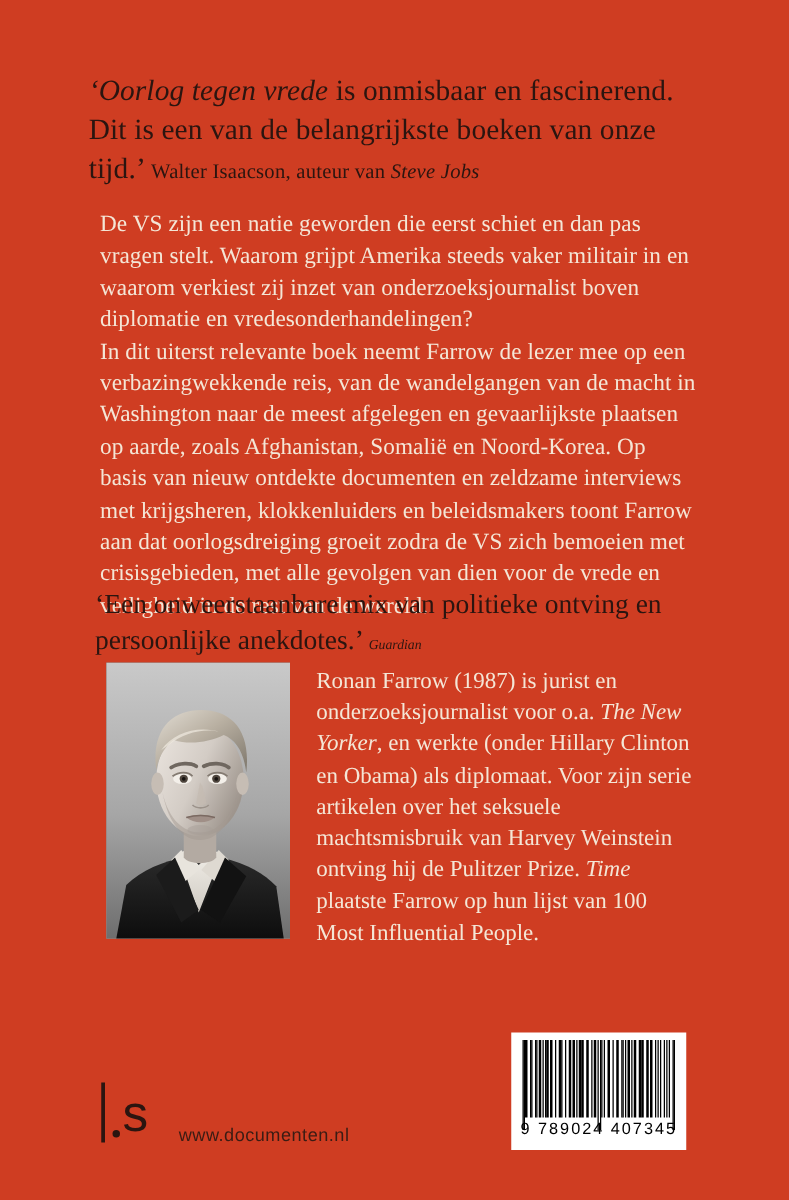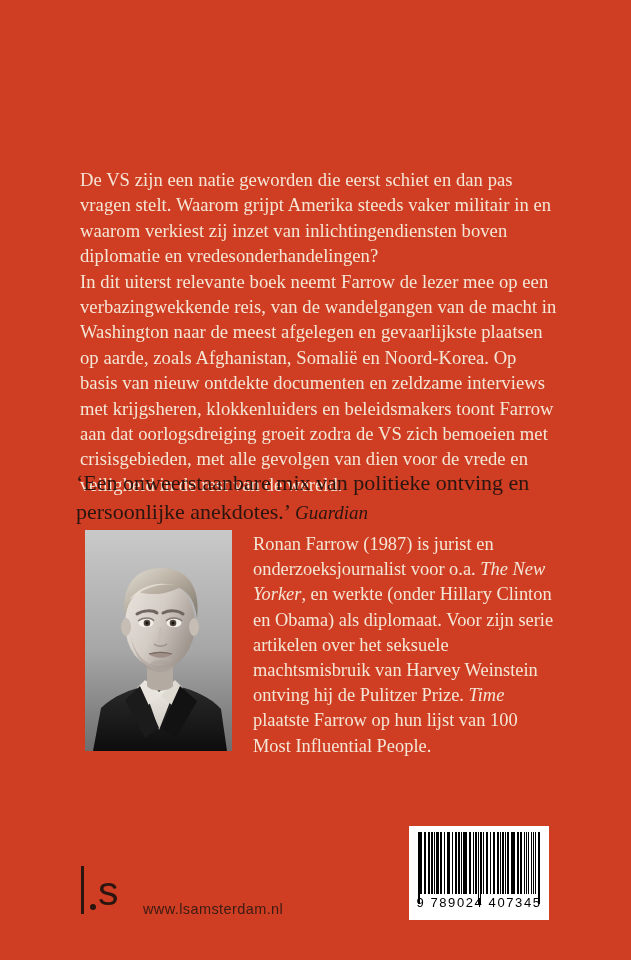--- a/index.html
+++ b/index.html
@@ -53,21 +53,21 @@
   .quote-mid {
     position: absolute;
     left: 76px;
     top: 468px;
     width: 500px;
     color: #2b1510;
     font-size: 22px;
     line-height: 29px;
   }
   .quote-mid .attrib {
-    font-size: 19px;
+    font-size: 11px;
     font-style: italic;
   }
 
   
   .author-block {
     position: absolute;
     left: 85px;
     top: 530px;
     width: 470px;
     height: 225px;
@@ -175,23 +175,26 @@
     font-size: 13px;
     letter-spacing: 1.6px;
     color: #000;
   }
 </style>
 </head>
 <body>
 
 <div class="cover">
 
+  <div class="quote-top">
+    <span class="q-italic">‘Oorlog tegen vrede</span><span> is onmisbaar en fascinerend. Dit is een van de belangrijkste boeken van onze tijd.’ </span><span class="attrib"><span>Walter Isaacson, auteur van </span><span class="work">Steve Jobs</span></span>
+  </div>
 
   <div class="body-copy">
-    <p>De VS zijn een natie geworden die eerst schiet en dan pas vragen stelt. Waarom grijpt Amerika steeds vaker militair in en waarom verkiest zij inzet van inlichtingendiensten boven diplomatie en vredesonderhandelingen?</p>
+    <p>De VS zijn een natie geworden die eerst schiet en dan pas vragen stelt. Waarom grijpt Amerika steeds vaker militair in en waarom verkiest zij inzet van onderzoeksjournalist boven diplomatie en vredesonderhandelingen?</p>
     <p>In dit uiterst relevante boek neemt Farrow de lezer mee op een verbazingwekkende reis, van de wandelgangen van de macht in Washington naar de meest afgelegen en gevaarlijkste plaatsen op aarde, zoals Afghanistan, Somalië en Noord-Korea. Op basis van nieuw ontdekte documenten en zeldzame interviews met krijgsheren, klokkenluiders en beleidsmakers toont Farrow aan dat oorlogsdreiging groeit zodra de VS zich bemoeien met crisisgebieden, met alle gevolgen van dien voor de vrede en veiligheid in de rest van de wereld.</p>
   </div>
 
   <div class="quote-mid">
     <span>‘Een onweerstaanbare mix van politieke ontving en persoonlijke anekdotes.’ </span><span class="attrib">Guardian</span>
   </div>
 
   <div class="author-block">
 
     <div class="author-photo">
@@ -272,21 +275,21 @@
       <span>Ronan Farrow (1987) is jurist en onderzoeksjournalist voor o.a. </span><span class="work">The New Yorker</span><span>, en werkte (onder Hillary Clinton en Obama) als diplomaat. Voor zijn serie artikelen over het seksuele machtsmisbruik van Harvey Weinstein ontving hij de Pulitzer Prize. </span><span class="work">Time</span><span> plaatste Farrow op hun lijst van 100 Most Influential People.</span>
     </div>
   </div>
 
   <div class="logo">
     <span class="bar"></span>
     <span class="dot"></span>
     <span class="ess">s</span>
   </div>
 
-  <div class="site-url">www.lsamsterdam.nl</div>
+  <div class="site-url">www.documenten.nl</div>
 
   <div class="barcode-panel">
     <div class="barcode-bars" id="barcode-bars">
         <i class=" tall" style="flex: 0.00510204 0 0px;"></i>
         <i class="w" style="flex: 0.00510204 0 0px;"></i>
         <i class=" tall" style="flex: 0.00510204 0 0px;"></i>
         <i style="flex: 0.0153061 0 0px;"></i>
         <i class="w" style="flex: 0.0153061 0 0px;"></i>
         <i style="flex: 0.00510204 0 0px;"></i>
         <i class="w" style="flex: 0.0102041 0 0px;"></i>

